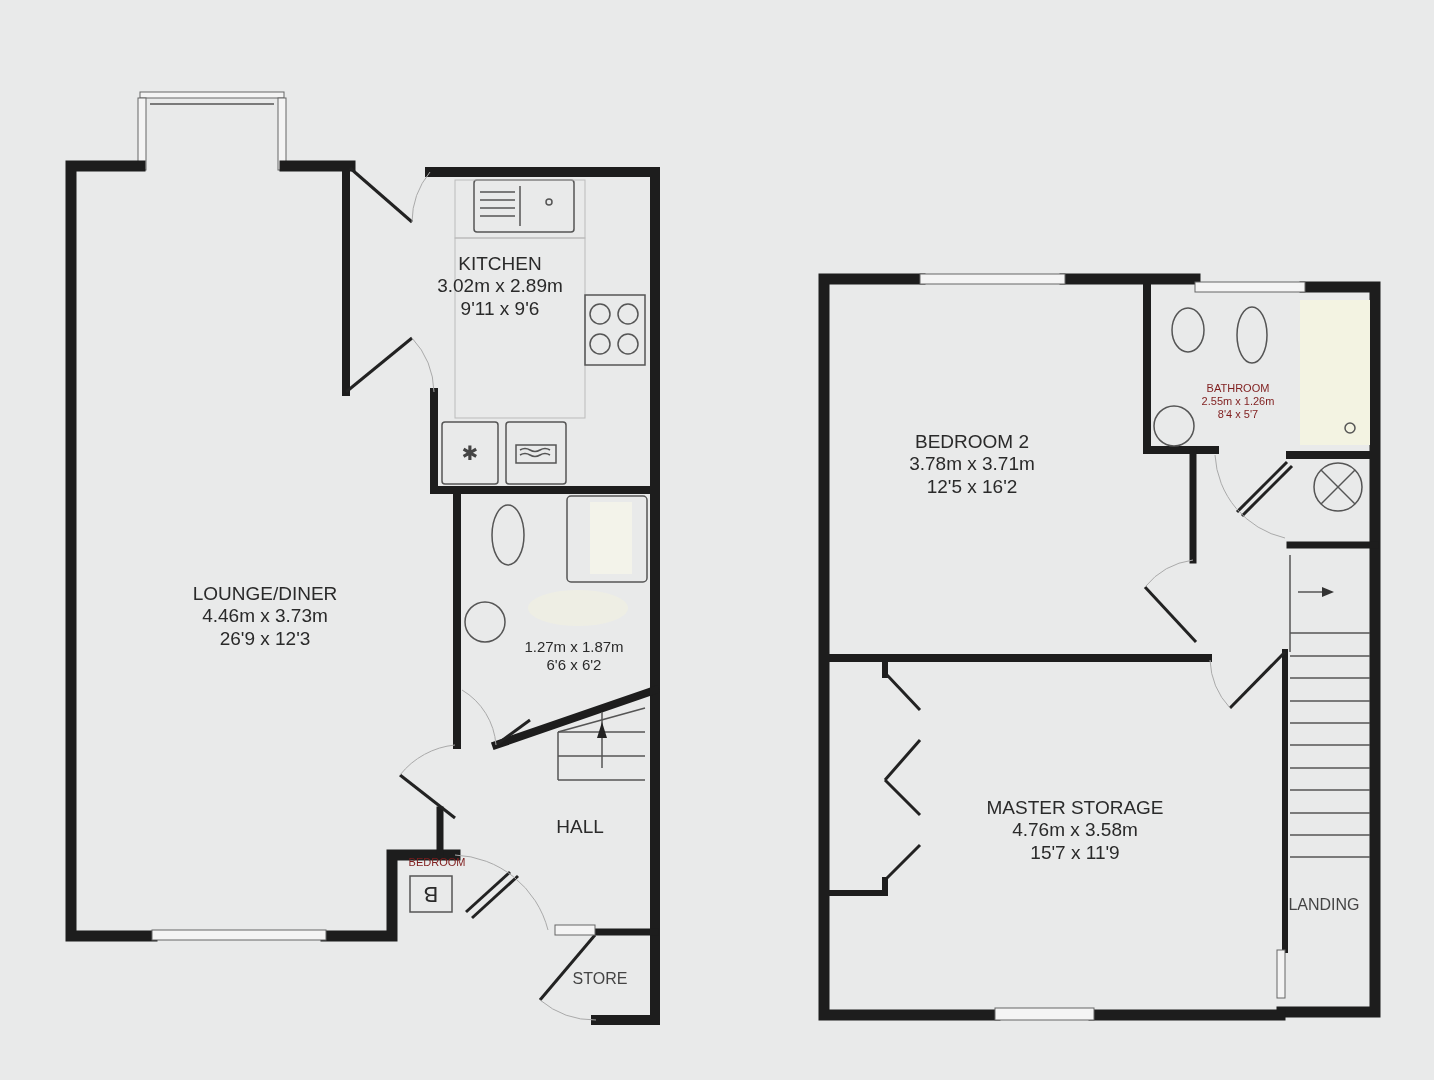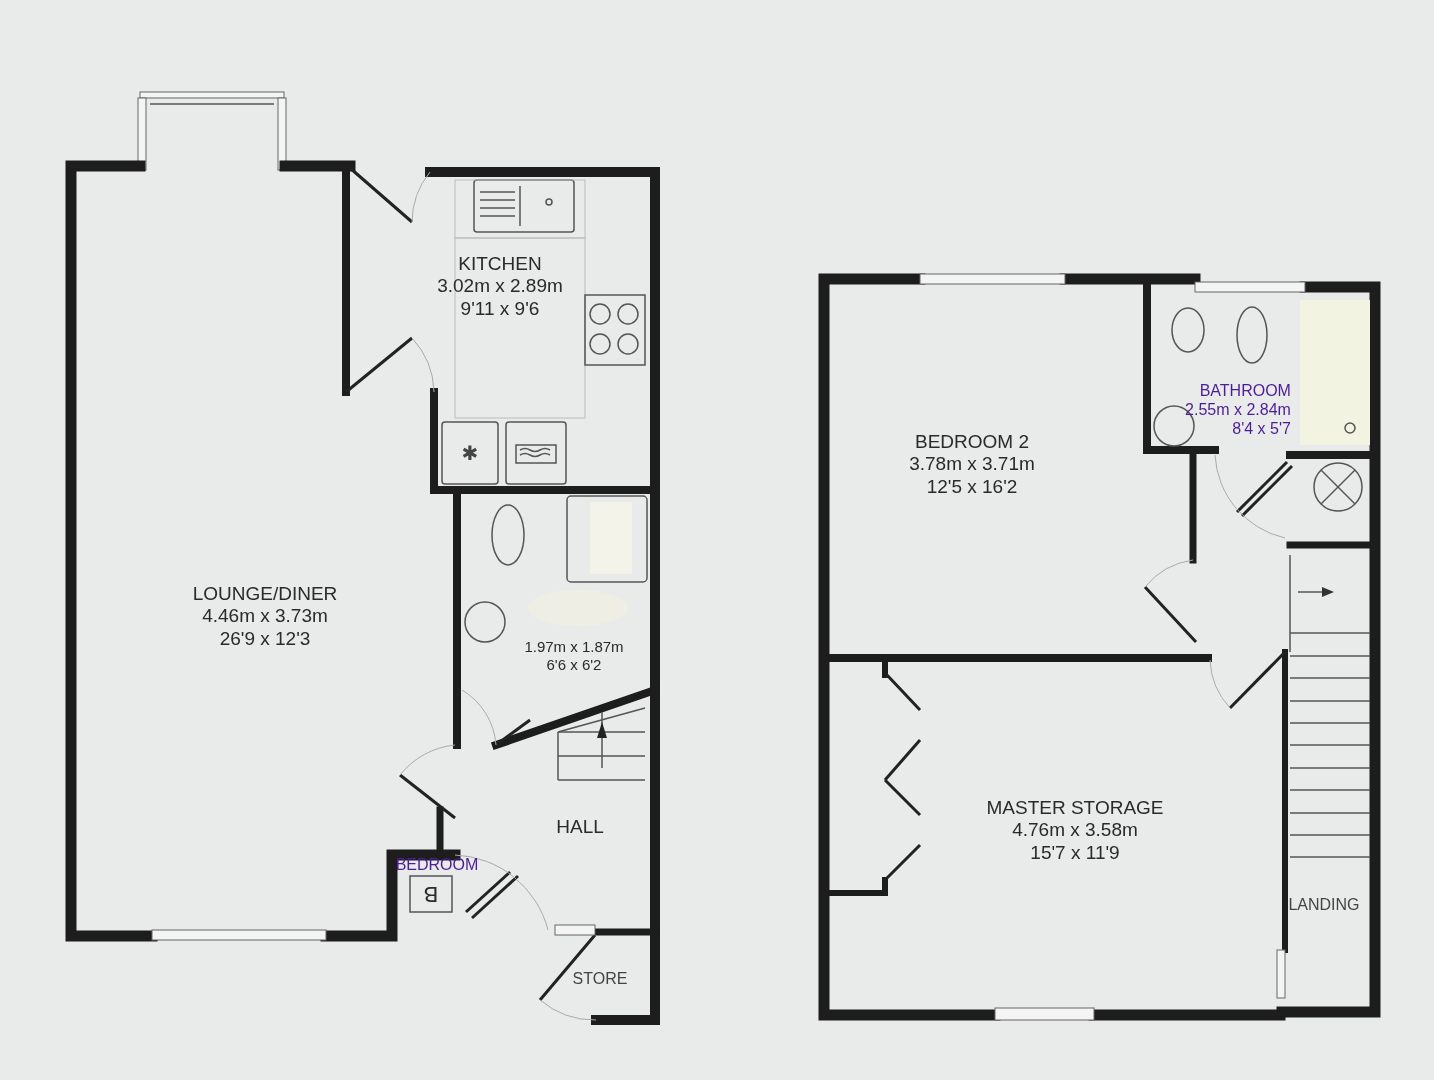--- a/index.html
+++ b/index.html
@@ -15,21 +15,21 @@
   .arc { fill: none; stroke: #aaa; stroke-width: 1; }
   .door { stroke: #222; stroke-width: 3; }
   .win { fill: #f4f4f4; stroke: #666; stroke-width: 1; }
   .lbl {
     position: absolute; text-align: center; color: #2a2a2a;
     transform: translateX(-50%); white-space: nowrap; line-height: 1.18;
   }
   .lbl .name { display: block; }
   .lbl .dim { display: block; }
   .big { font-size: 19px; }
-  .small { font-size: 16px; color: #4c1d95; text-align: right; }
+  .small { font-size: 11px; color: #7f1d1d; }
   .tiny { font-size: 16px; color: #444; }
 </style>
 </head>
 <body>
 
 <svg id="plan" width="1434" height="1080" viewBox="0 0 1434 1080">
 
   <g>
 
     <g>
@@ -191,21 +191,21 @@
   <span class="dim">9'11 x 9'6</span>
 </div>
 
 <div class="lbl big" style="left:265px; top:583px;">
   <span class="name">LOUNGE/DINER</span>
   <span class="dim">4.46m x 3.73m</span>
   <span class="dim">26'9 x 12'3</span>
 </div>
 
 <div class="lbl" style="left:574px; top:638px; font-size:15px;">
-  <span class="dim">1.97m x 1.87m</span>
+  <span class="dim">1.27m x 1.87m</span>
   <span class="dim">6'6 x 6'2</span>
 </div>
 
 <div class="lbl big" style="left:580px; top:816px;">
   <span class="name">HALL</span>
 </div>
 
 <div class="lbl small" style="left:437px; top:856px;">
   <span class="name">BEDROOM</span>
 </div>
@@ -216,21 +216,21 @@
 </div>
 
 <div class="lbl big" style="left:972px; top:431px;">
   <span class="name">BEDROOM 2</span>
   <span class="dim">3.78m x 3.71m</span>
   <span class="dim">12'5 x 16'2</span>
 </div>
 
 <div class="lbl small" style="left:1238px; top:382px;">
   <span class="name">BATHROOM</span>
-  <span class="dim">2.55m x 2.84m</span>
+  <span class="dim">2.55m x 1.26m</span>
   <span class="dim">8'4 x 5'7</span>
 </div>
 
 <div class="lbl big" style="left:1075px; top:797px;">
   <span class="name">MASTER STORAGE</span>
   <span class="dim">4.76m x 3.58m</span>
   <span class="dim">15'7 x 11'9</span>
 </div>
 
 <div class="lbl tiny" style="left:1324px; top:896px;">

